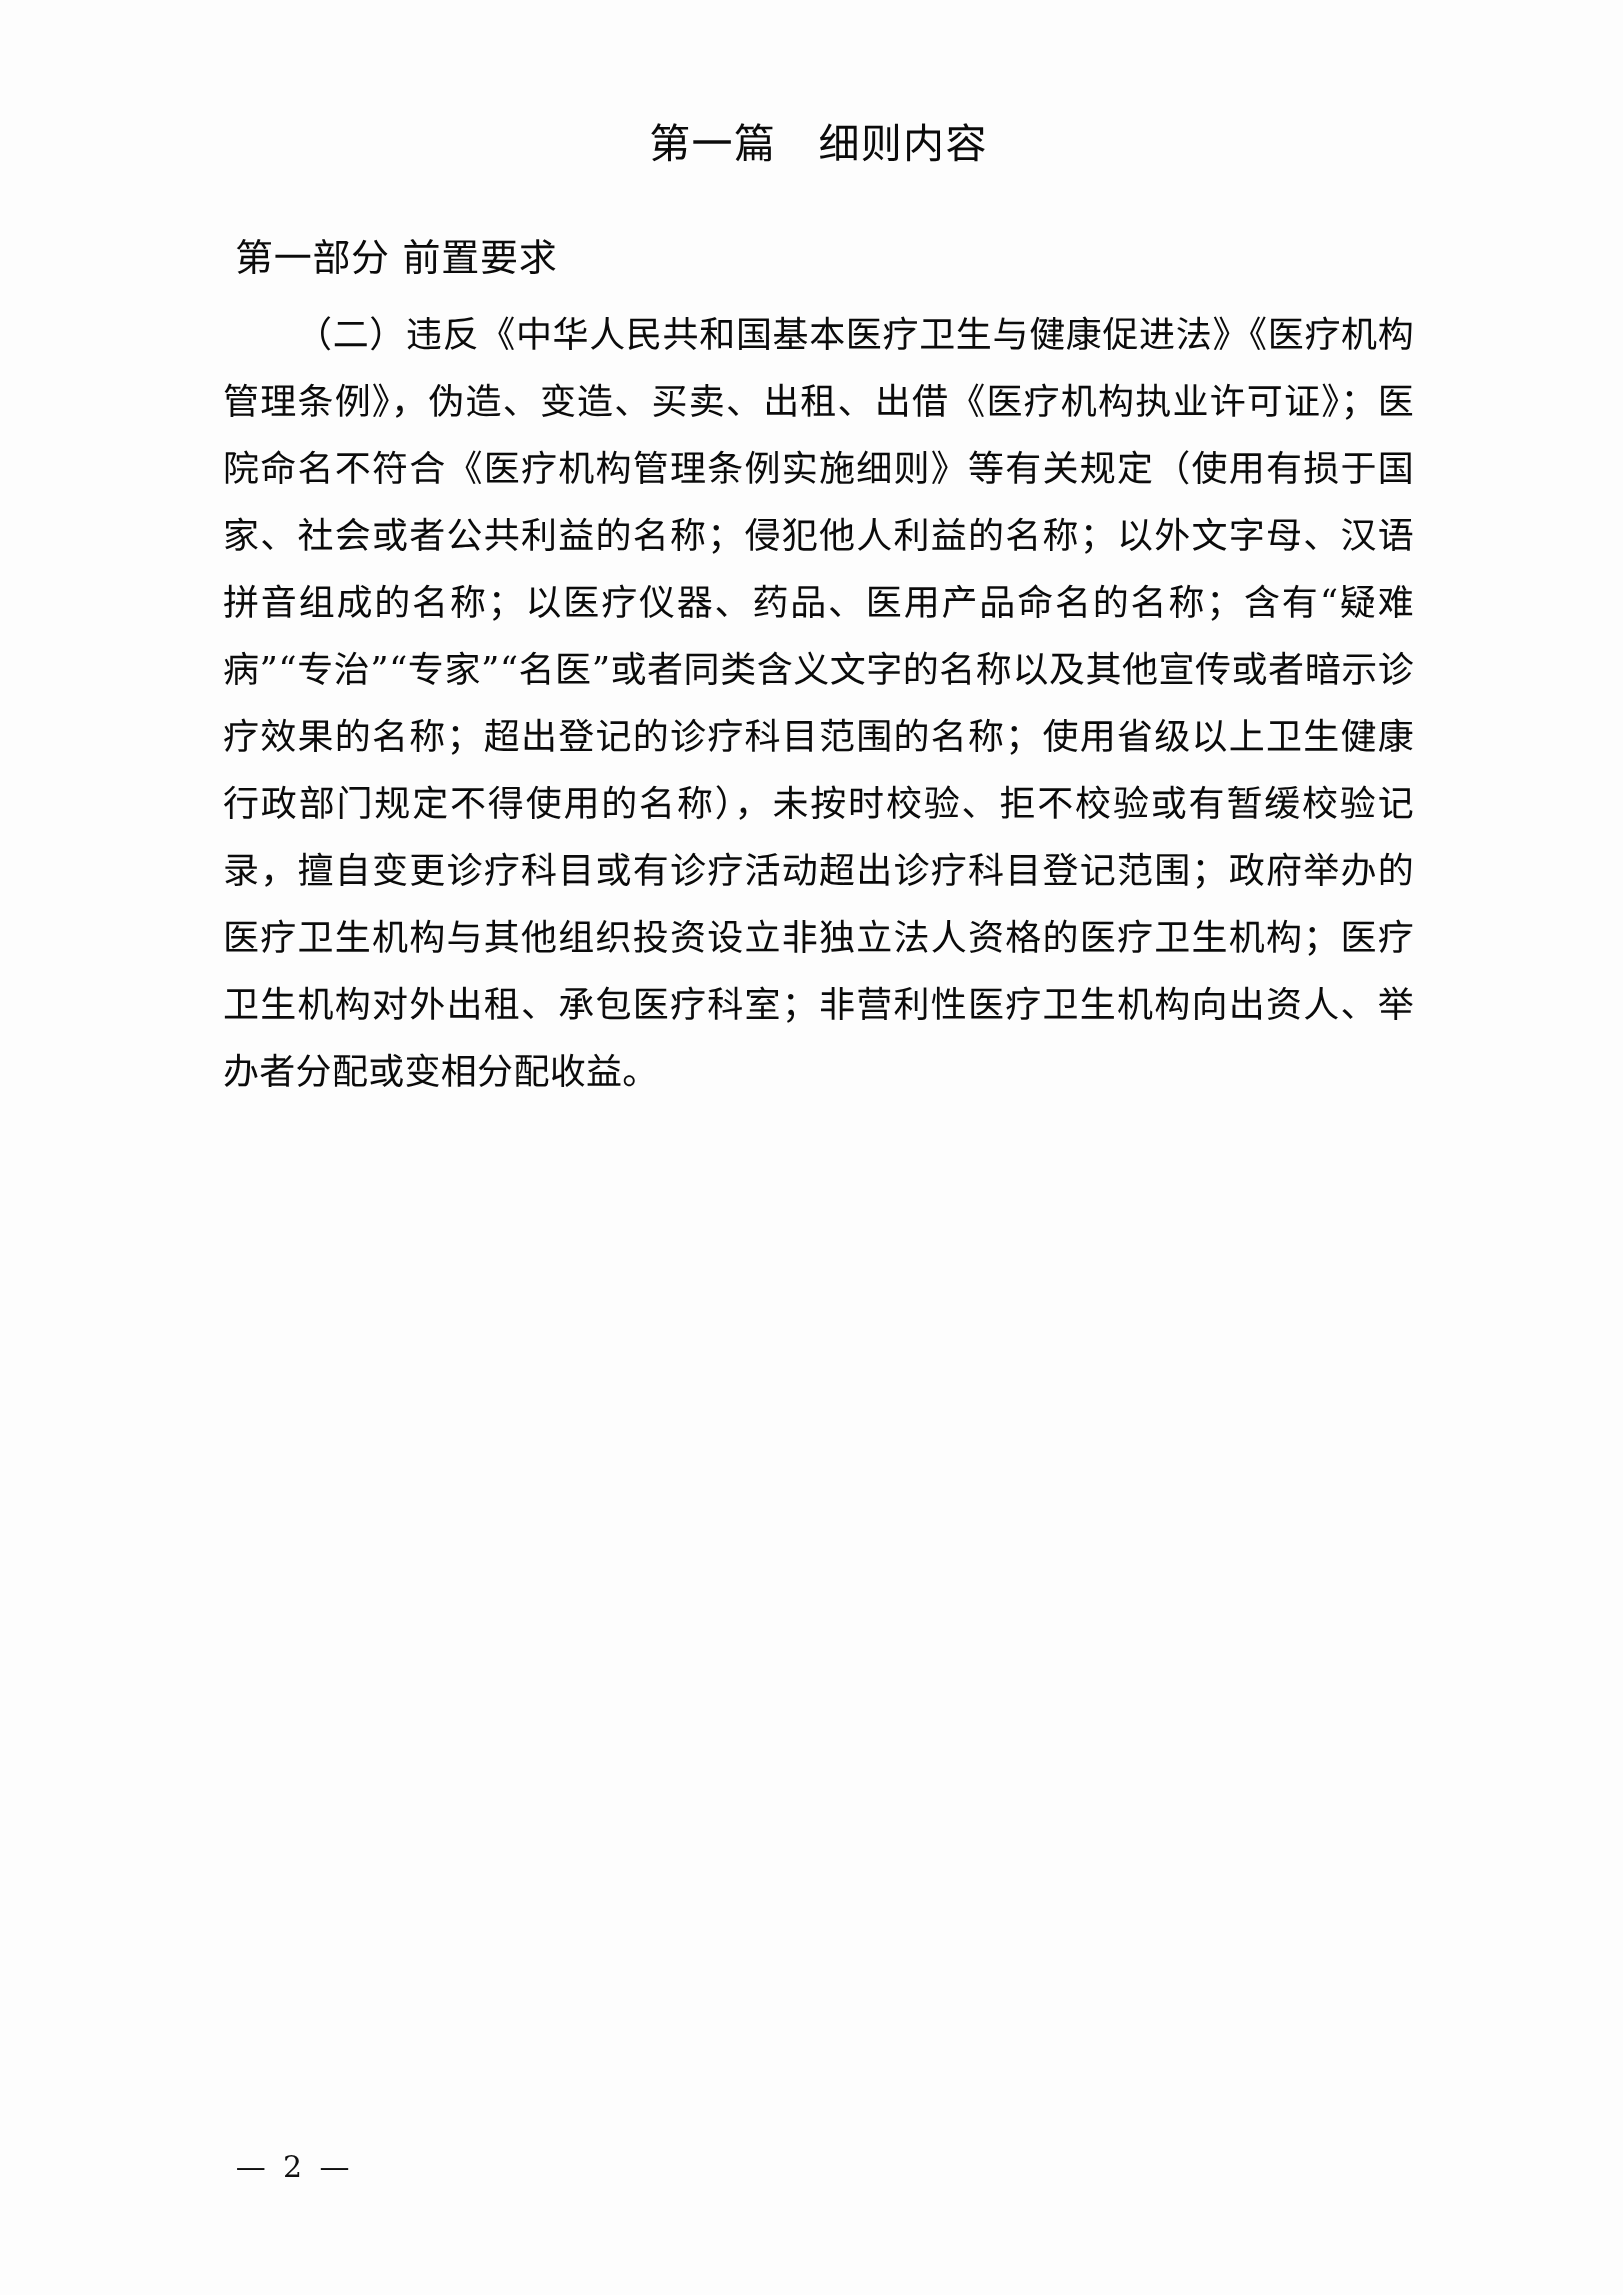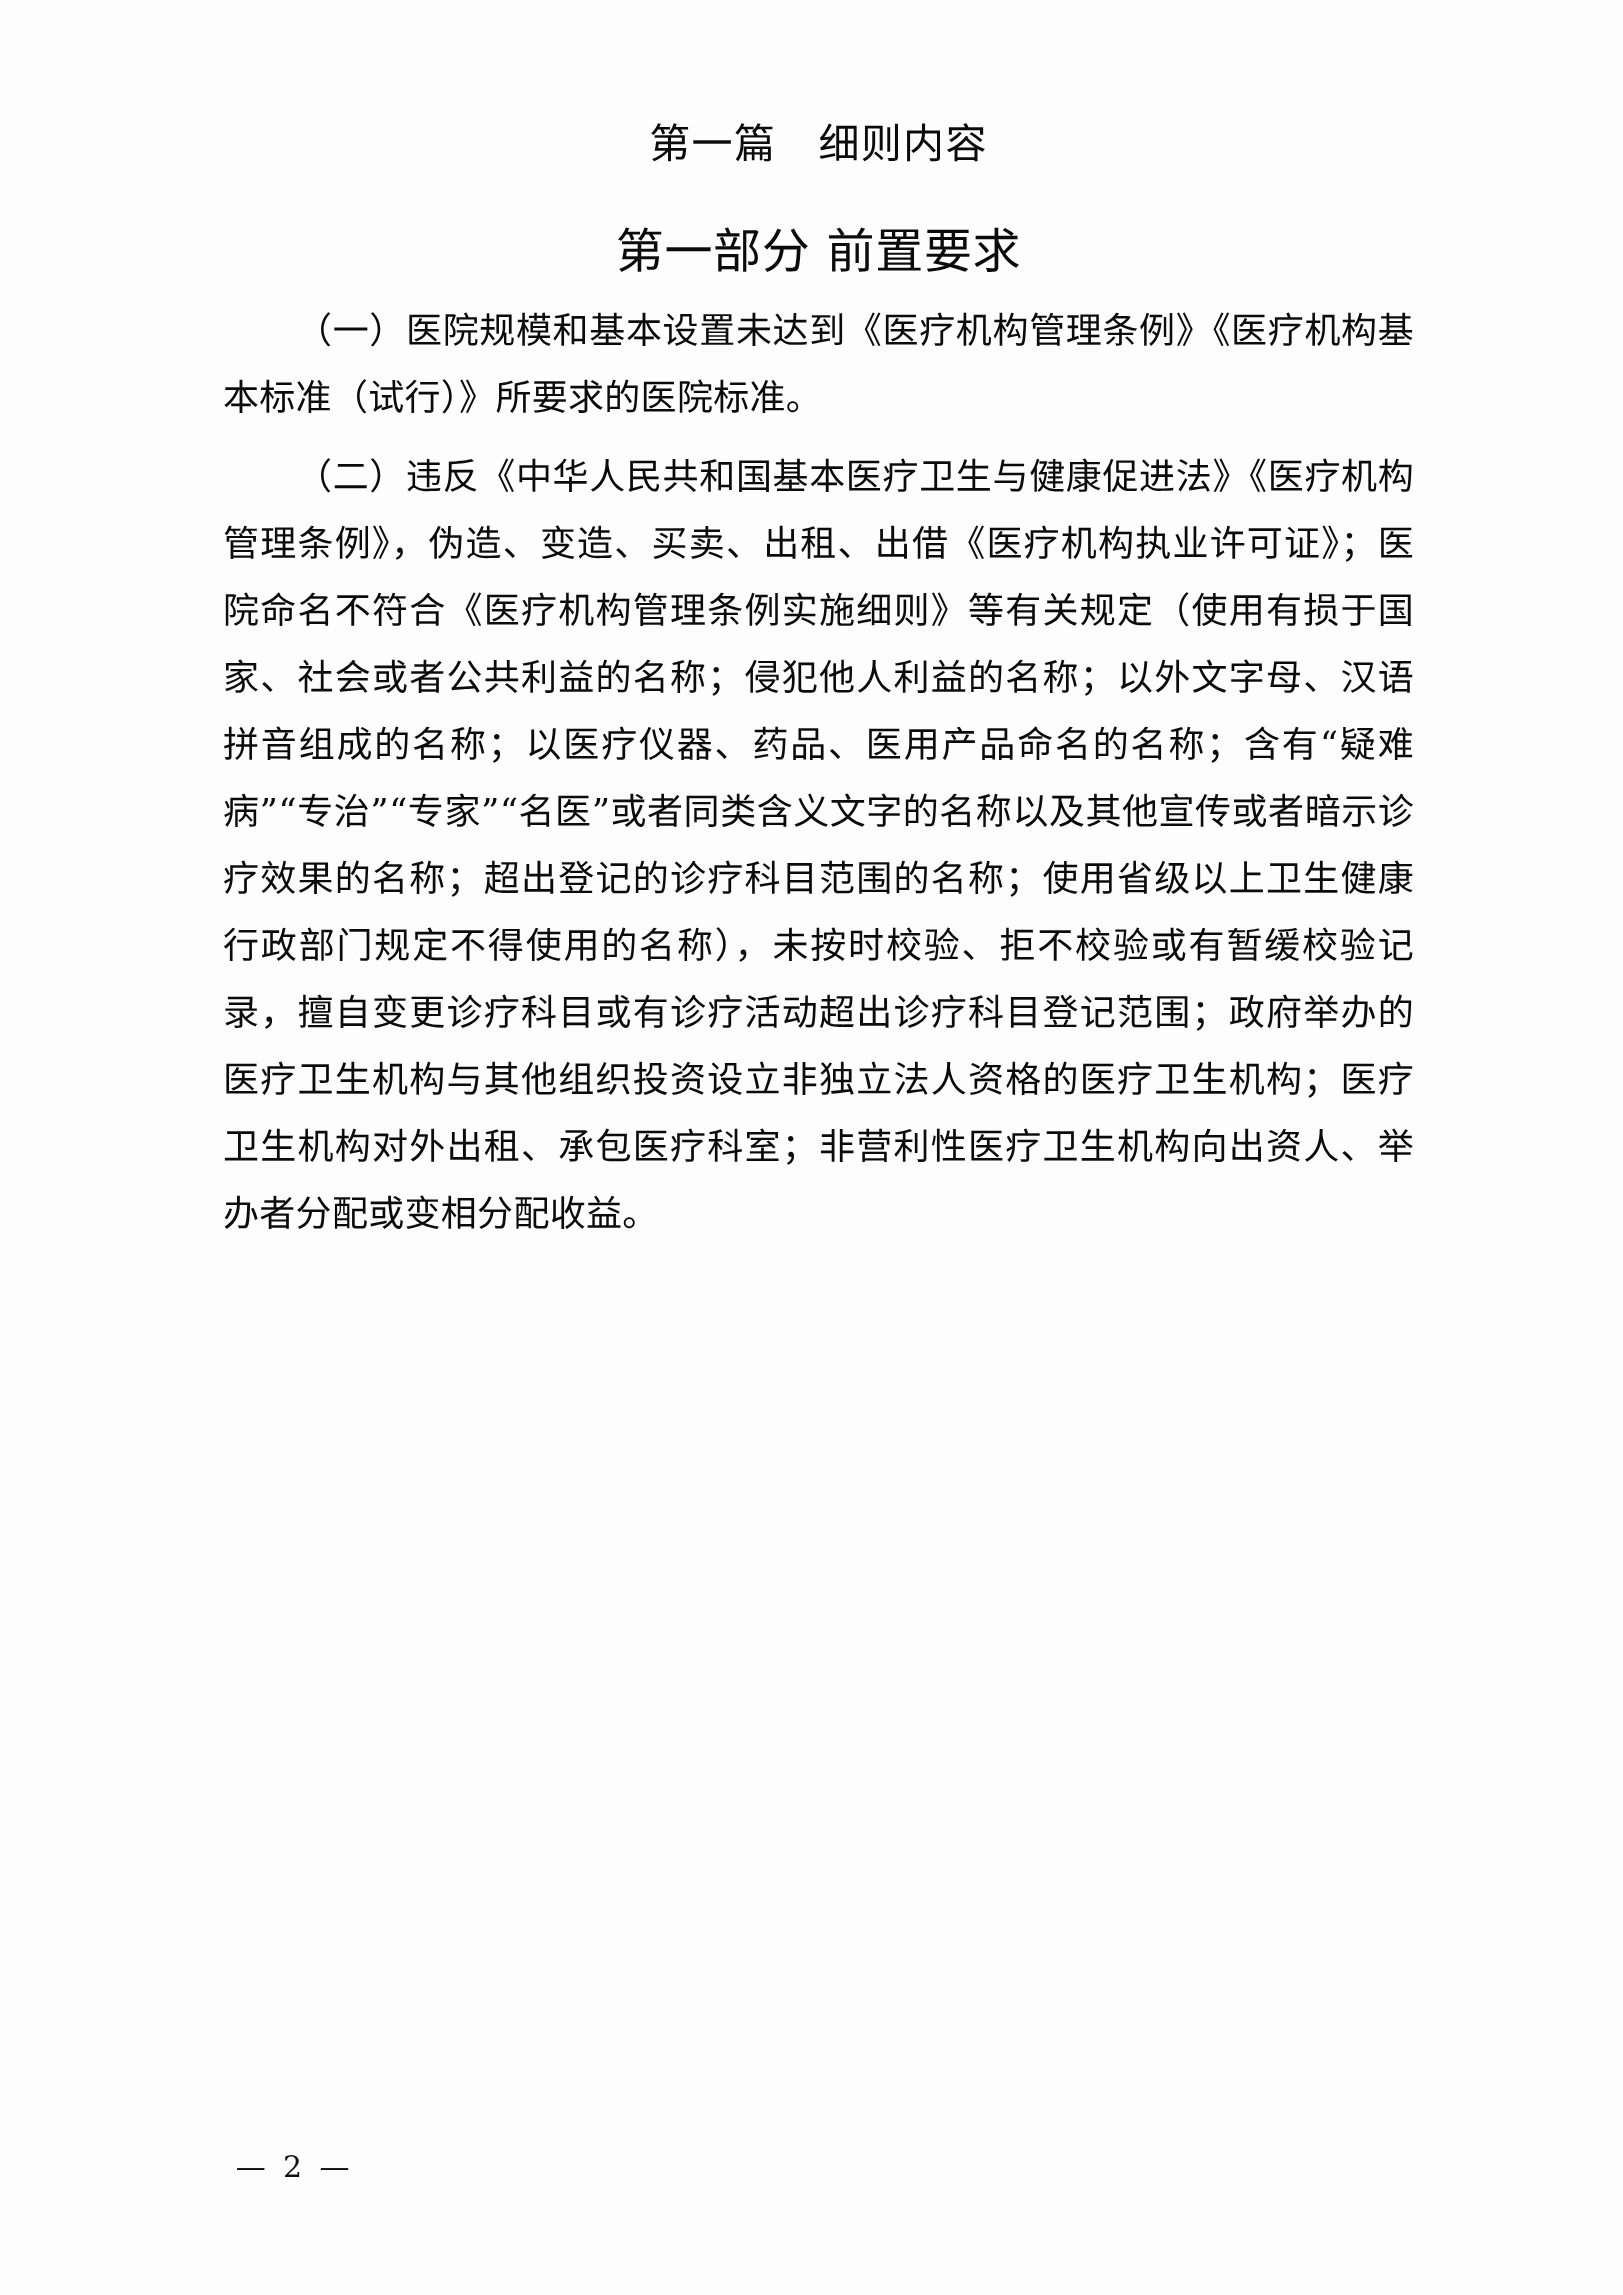--- a/index.html
+++ b/index.html
@@ -32,25 +32,24 @@
     font-size: 41px;
     line-height: 1;
     letter-spacing: 1.3px;
     margin: 0;
     padding-top: 124px;
     font-weight: 400;
     white-space: pre;
   }
 
   .part-title {
-    text-align: center;
-    font-size: 48px;
+    font-size: 38px;
     line-height: 1;
     letter-spacing: 0.7px;
-    margin: 0;
+    margin: 12px;
     padding-top: 62px;
     font-weight: 400;
     white-space: pre;
   }
 
   .section-title {
     font-size: 37px;
     line-height: 1;
     margin: 0;
     padding-top: 51px;
@@ -100,21 +99,20 @@
 
 <div class="page">
 
   <div class="content">
 
     <h1 class="doc-title">第一篇　细则内容</h1>
 
     <h2 class="part-title">第一部分 前置要求</h2>
 
 
-    <p class="para first-body">（一）医院规模和基本设置未达到《医疗机构管理条例》《医疗机构基本标准（试行）》所要求的医院标准。</p>
 
     <p class="para tight">（二）违反《中华人民共和国基本医疗卫生与健康促进法》《医疗机构管理条例》，伪造、变造、买卖、出租、出借《医疗机构执业许可证》；医院命名不符合《医疗机构管理条例实施细则》等有关规定（使用有损于国家、社会或者公共利益的名称；侵犯他人利益的名称；以外文字母、汉语拼音组成的名称；以医疗仪器、药品、医用产品命名的名称；含有“疑难病”“专治”“专家”“名医”或者同类含义文字的名称以及其他宣传或者暗示诊疗效果的名称；超出登记的诊疗科目范围的名称；使用省级以上卫生健康行政部门规定不得使用的名称），未按时校验、拒不校验或有暂缓校验记录，擅自变更诊疗科目或有诊疗活动超出诊疗科目登记范围；政府举办的医疗卫生机构与其他组织投资设立非独立法人资格的医疗卫生机构；医疗卫生机构对外出租、承包医疗科室；非营利性医疗卫生机构向出资人、举办者分配或变相分配收益。</p>
 
 
   </div>
 
   <div class="page-number">
     <span class="pnum-inner">— 2 —</span>
   </div>
 

